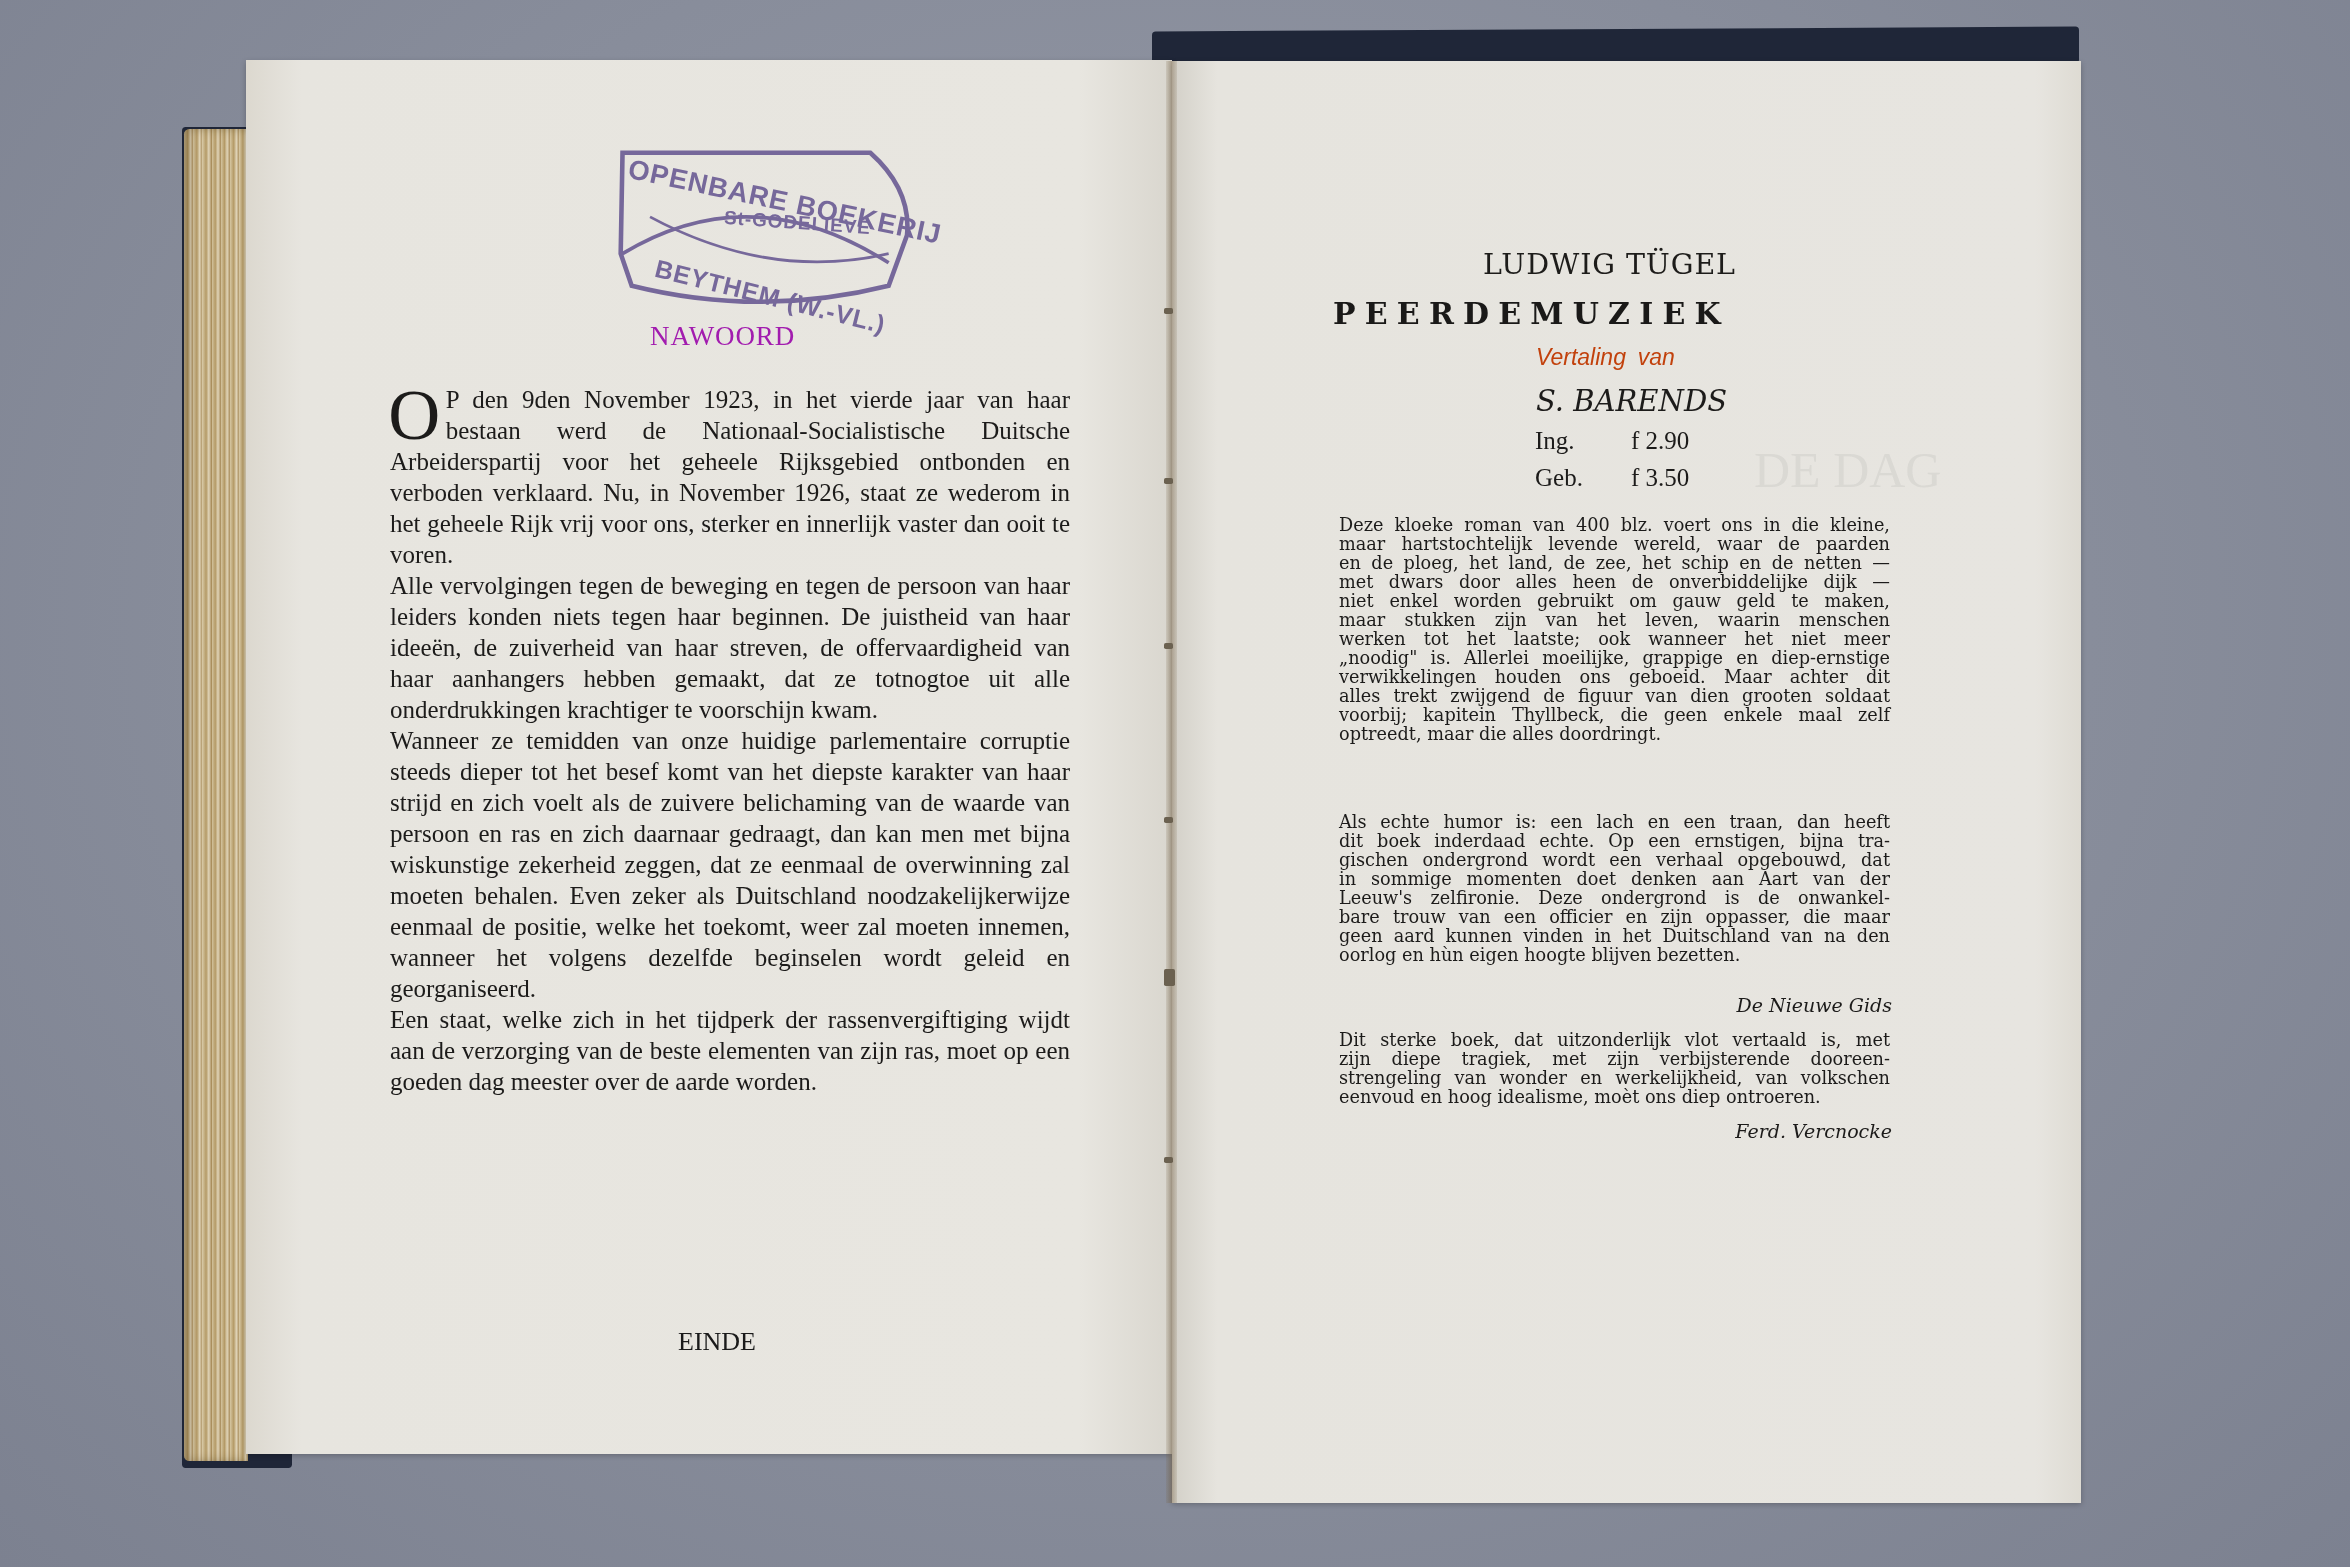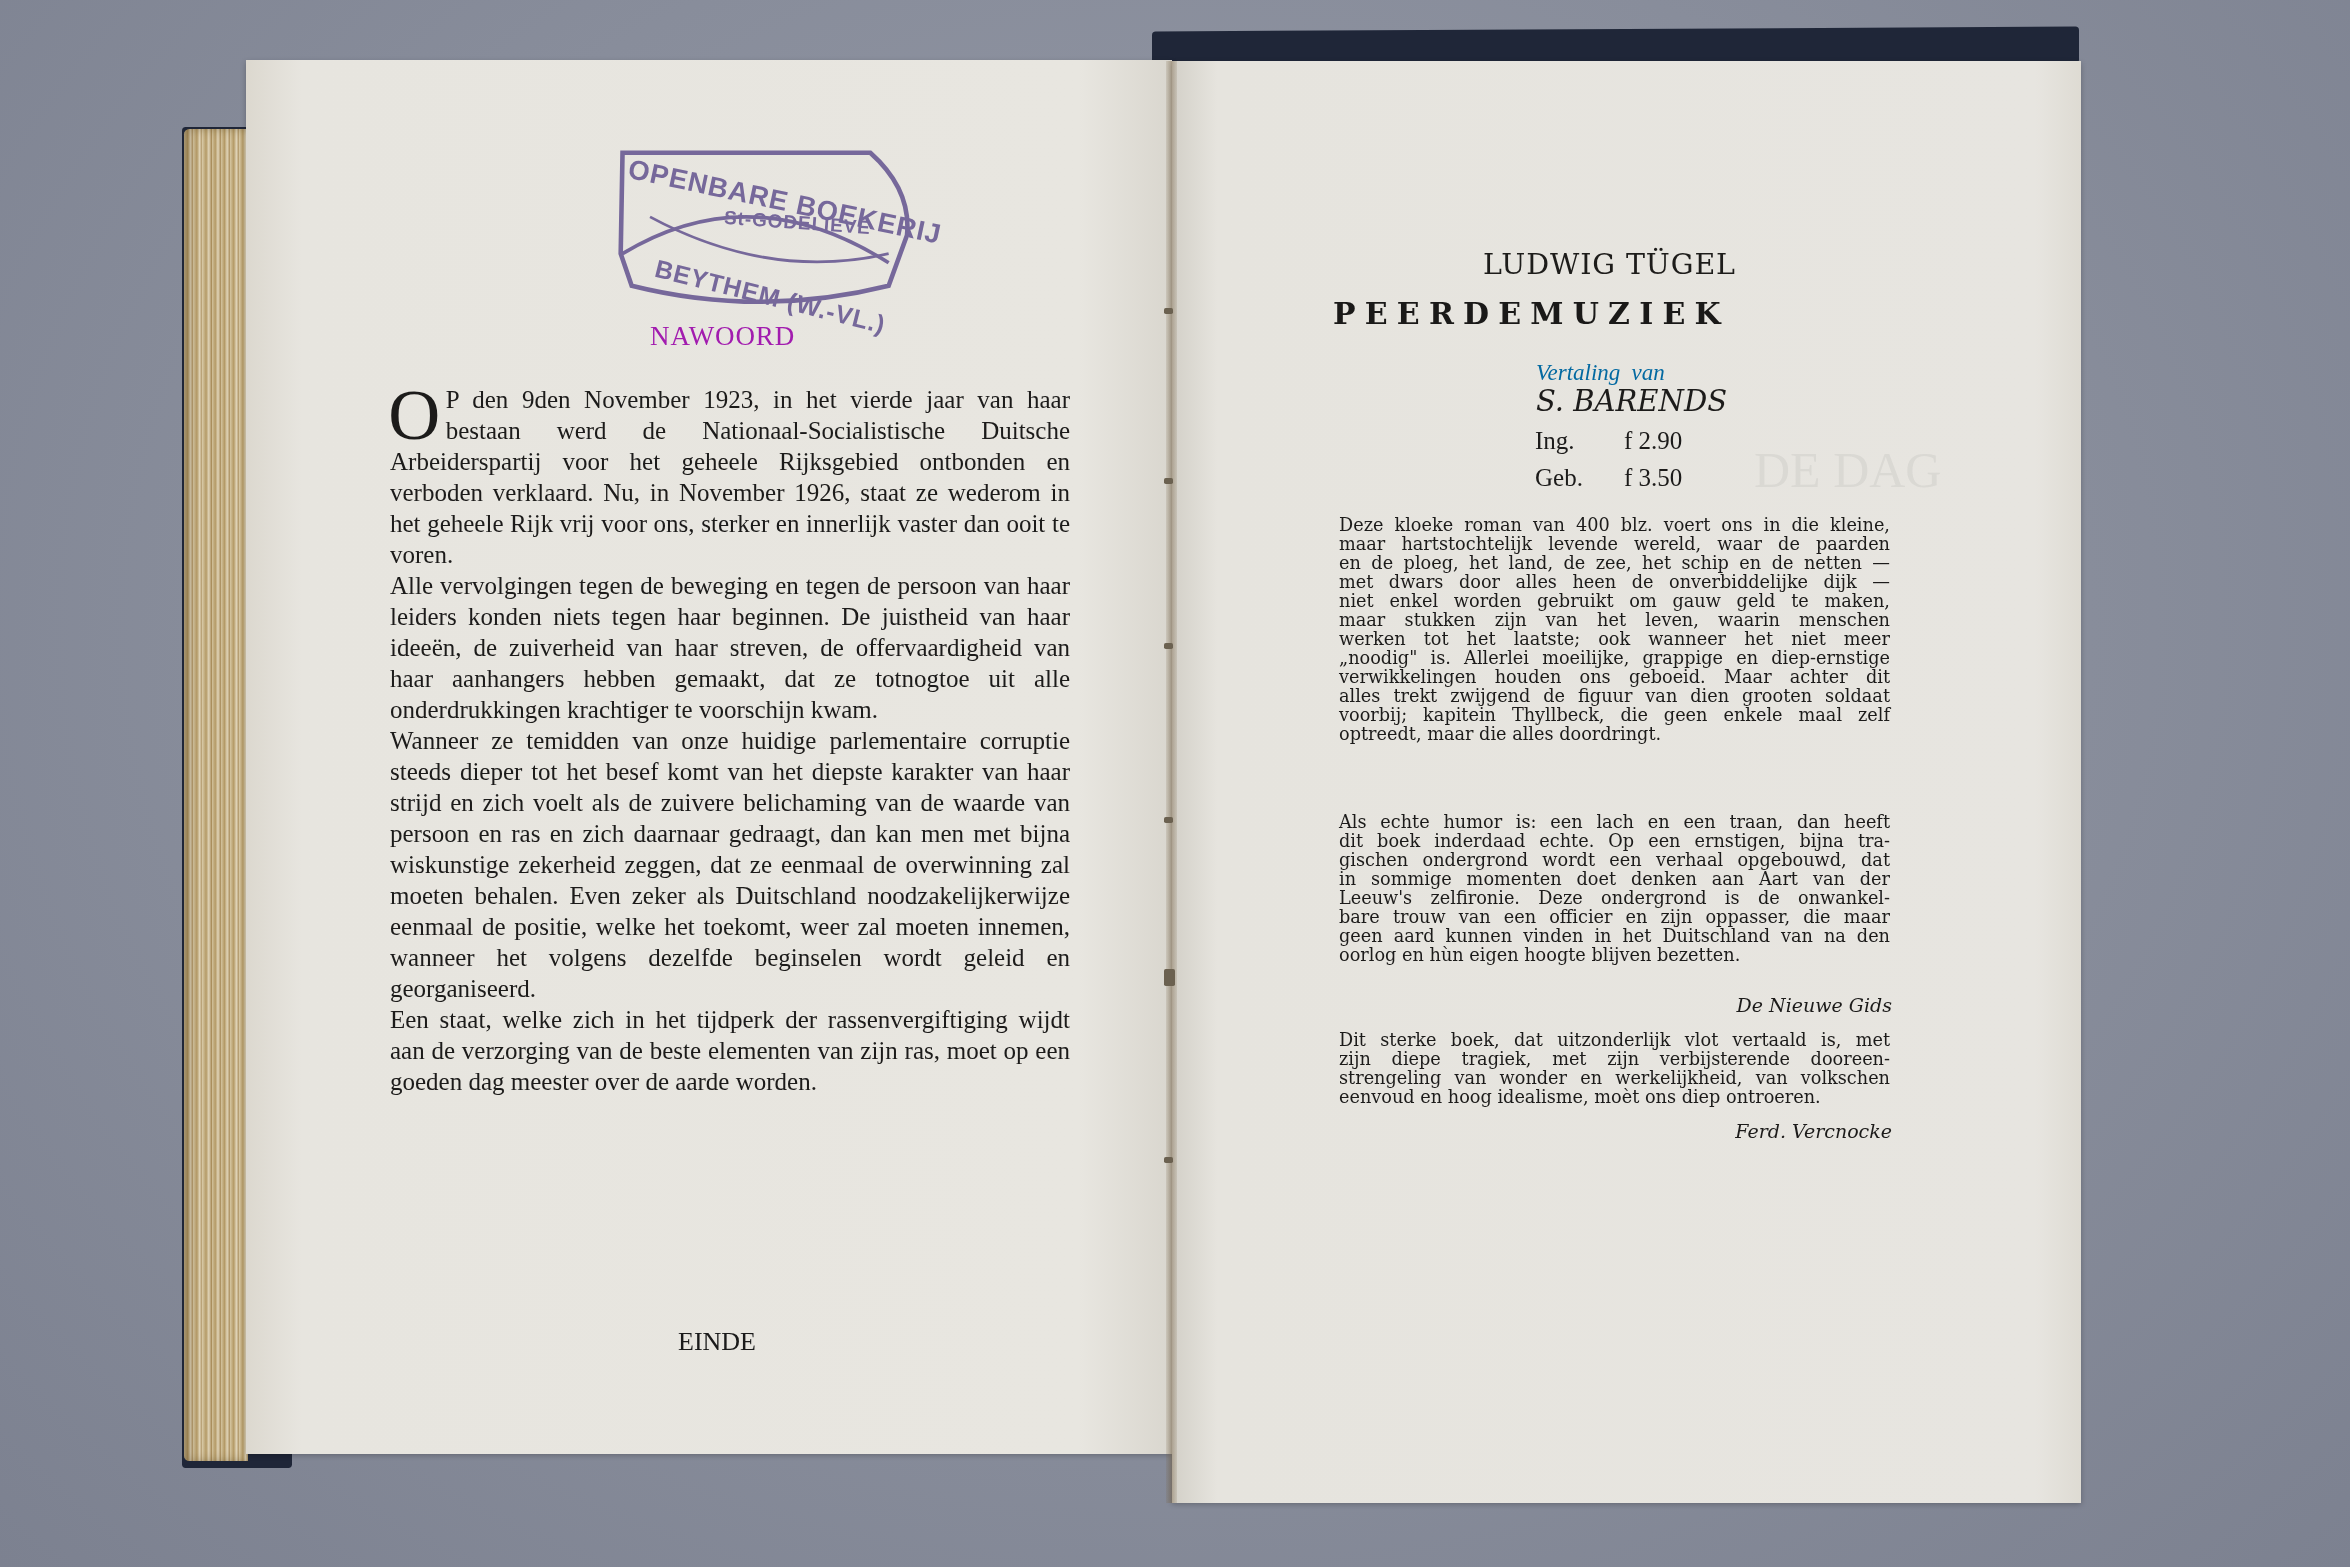--- a/index.html
+++ b/index.html
@@ -64,30 +64,30 @@
   
   .author {
     position:absolute; left:1483px; top:248px; font-size:28.5px; color:#1d1c1a; letter-spacing:0.9px;
     font-family:"DejaVu Serif", serif; font-weight:normal;
   }
   .title {
     position:absolute; left:1333px; top:296px; font-size:30px; color:#1a1918; letter-spacing:9.2px;
     font-family:"DejaVu Serif", serif; font-weight:bold;
   }
   .vert {
-    position:absolute; left:1536px; top:360px; font-size:23px; font-style:italic; color:#0369a1;
-    font-family:Liberation Serif, serif; word-spacing:5.5px;
+    position:absolute; left:1536px; top:344px; font-size:23px; font-style:italic; color:#c2410c;
+    font-family:Liberation Sans, sans-serif; word-spacing:5.5px;
   }
   .translator {
     position:absolute; left:1536px; top:384px; font-size:29px; font-style:italic; color:#1c1b1a;
     font-family:"DejaVu Serif", serif;
   }
   .price-row {
     position:absolute; left:1535px; font-size:25px; color:#1c1b1a; font-family:"Liberation Serif", serif;
-    display:flex; gap:1px;
+    display:flex; gap:8px;
   }
   .price-row .pl { width:88px; }
   .price-row .pv { }
   .review {
     position:absolute; left:1339px; width:551px;
     font-family:"DejaVu Serif", serif; font-size:17.7px; line-height:19px; color:#1c1b1a;
     text-align:justify; text-align-last:justify;
   }
   .review .last { text-align-last:left; }
   .review span.line { display:block; }

